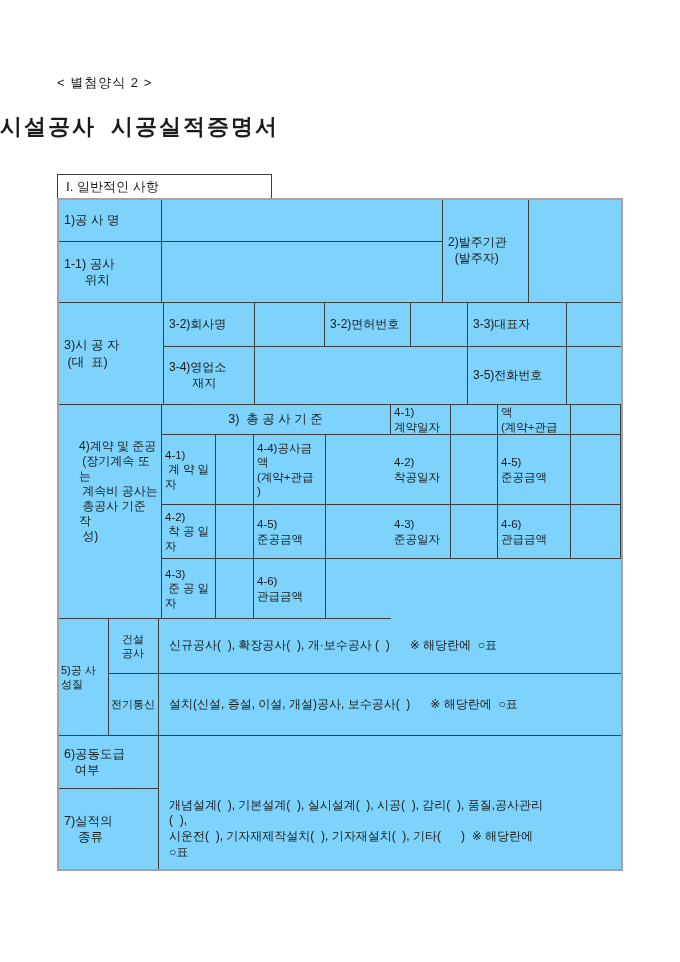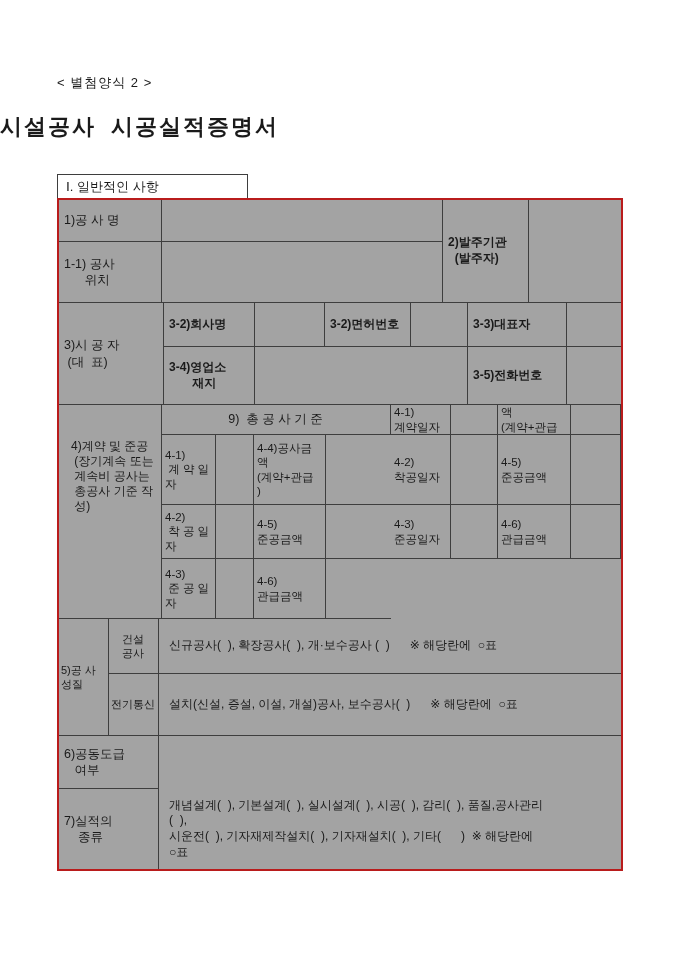--- a/index.html
+++ b/index.html
@@ -8,47 +8,47 @@
     position:relative; width:680px; height:962px; background:#ffffff;
     font-family:"Liberation Sans","DejaVu Sans",sans-serif;
     color:#1a1a1a;
   }
   .form-tag { position:absolute; left:57px; top:74px; font-size:13px; letter-spacing:1px; }
   .doc-title {
     position:absolute; left:0; top:112px; width:100%; text-align:left;
     font-size:22px; font-weight:bold; letter-spacing:2px; word-spacing:7px;
   }
   .section-box {
-    position:absolute; left:57px; top:174px; width:191px; height:24px;
+    position:absolute; left:57px; top:174px; width:215px; height:24px;
     border:1px solid #3e3e3e; border-bottom:none;
     display:flex; align-items:center; padding-left:8px; font-size:13px;
   }
   .table {
     position:absolute; left:57px; top:198px; width:566px;
-    border:2px solid #b91c1c; background:#a3a3a3;
+    border:2px solid #a3a3a3; background:#7dd3fc;
   }
   .sec { display:grid; }
   .cell {
     border-right:1px solid #3e3e3e; border-bottom:1px solid #3e3e3e;
     display:flex; align-items:center;
     padding:2px 3px 2px 5px; font-size:12.5px; line-height:1.3;
     white-space:pre-wrap; overflow:hidden;
   }
   .lastcol { border-right:none; }
   .s7 .cell { border-bottom:none; }
   .center { justify-content:center; text-align:center; padding-left:2px; }
-  .sm  { font-size:12px;font-weight:bold; }
+  .sm  { font-size:12px; }
   .opts { font-size:12px; padding-left:10px; padding-right:12px; }
 
   .s1 { grid-template-columns:103px 281px 86px 92px; grid-template-rows:42px 61px; }
   .s3 { grid-template-columns:105px 91px 70px 86px 57px 99px 54px; grid-template-rows:44px 58px; }
   .s4 { grid-template-columns:103px 54px 38px 72px 65px 60px 47px 73px 50px;
         grid-template-rows:30px 70px 54px 60px; }
   .s4 .cell { font-size:11.5px; line-height:1.25; padding-left:3px; }
-  .s4 .seclbl { font-size:12px; align-items:flex-start; padding-top:34px; padding-left:12px; }
+  .s4 .seclbl { font-size:12px; align-items:flex-start; padding-top:34px; padding-left:20px; }
   .s4 .hdr { font-size:12.5px; justify-content:center; text-align:center; padding-left:2px; }
   .s5 { grid-template-columns:50px 50px 462px; grid-template-rows:55px 62px; }
   .s5 .lblc { font-size:11px; padding-left:2px; }
   .s6 { grid-template-columns:100px 462px; grid-template-rows:53px;gap:15px; }
   .s7 { grid-template-columns:100px 462px; grid-template-rows:80px; }
 
   .rs2 { grid-row:span 2; }
   .rs4 { grid-row:span 4; }
   .cs3 { grid-column:span 3; }
   .cs4 { grid-column:span 4; }
@@ -93,21 +93,21 @@
       <div class="cell sm">3-5)전화번호</div>
       <div class="cell lastcol"></div>
     </div>
 
     <div class="sec s4">
       <div class="cell seclbl rs4">4)계약 및 준공
  (장기계속 또는
  계속비 공사는
  총공사 기준 작
  성)</div>
-      <div class="cell hdr cs4">9)  총 공 사 기 준</div>
+      <div class="cell hdr cs4">3)  총 공 사 기 준</div>
 
       <div class="cell">4-1)
 계약일자</div>
       <div class="cell"></div>
       <div class="cell">4-4)공사금
 액
 (계약+관급
 )</div>
       <div class="cell"></div>
       <div class="cell">4-1)

